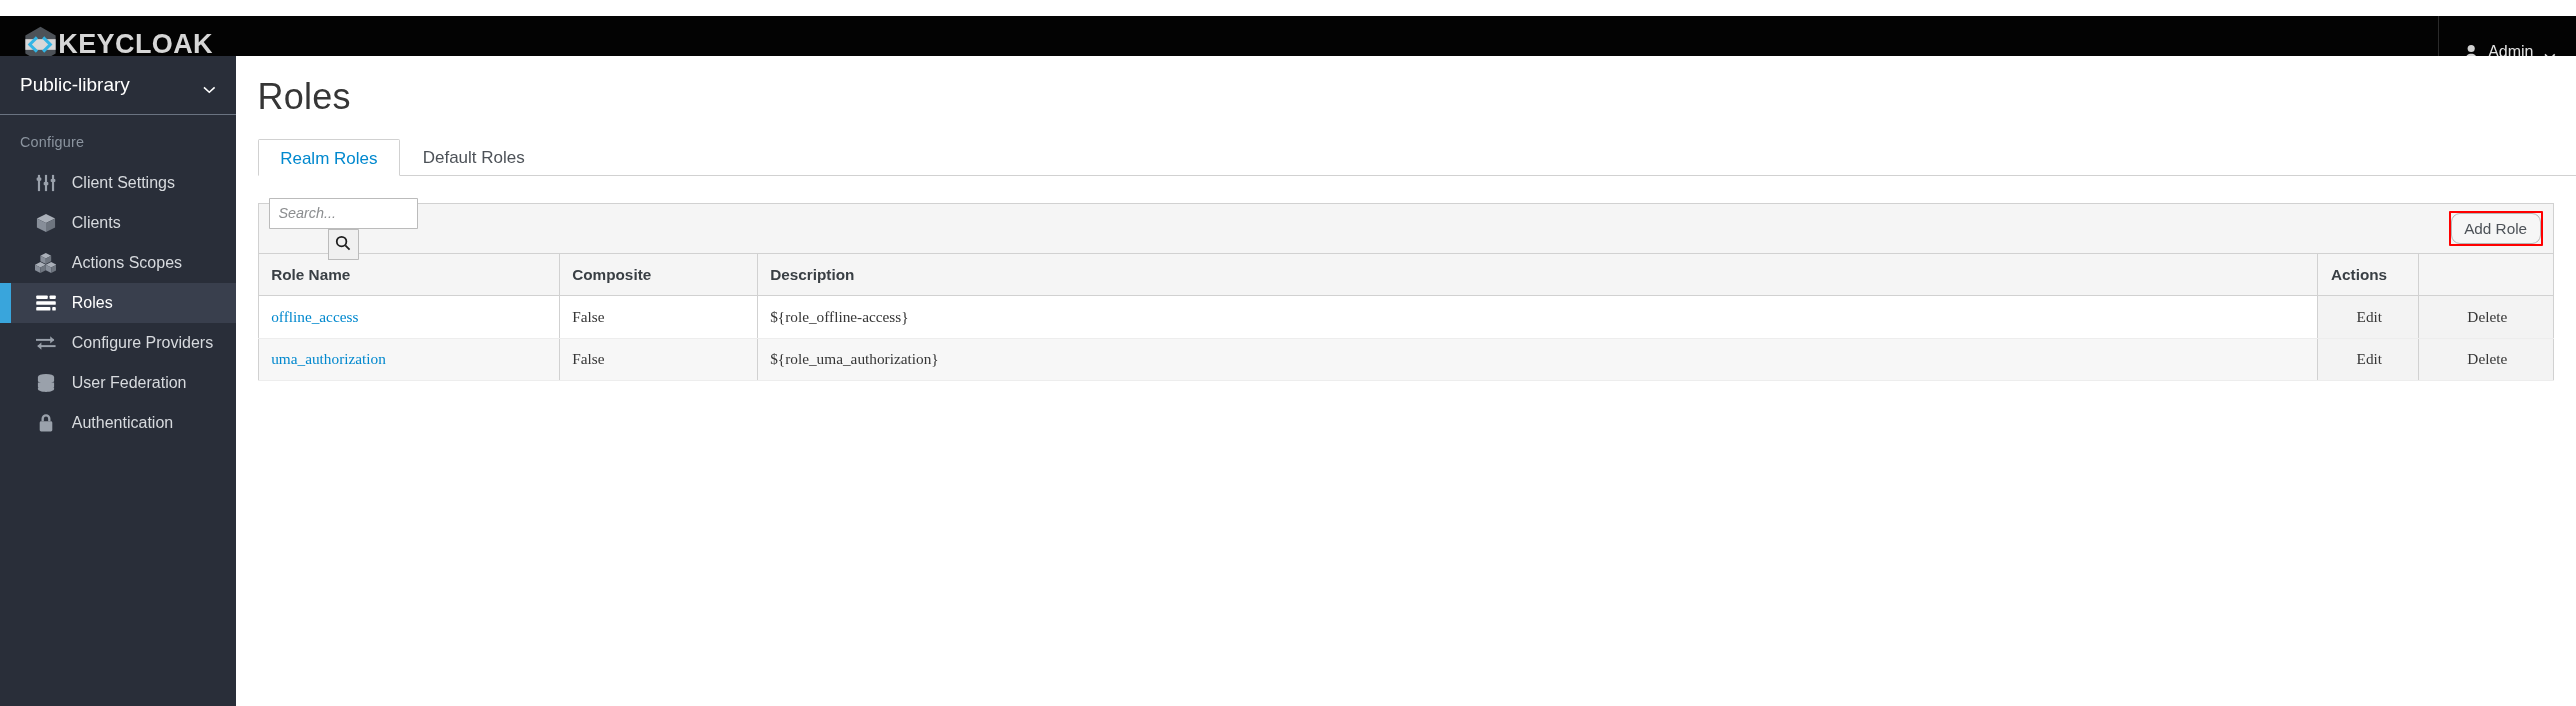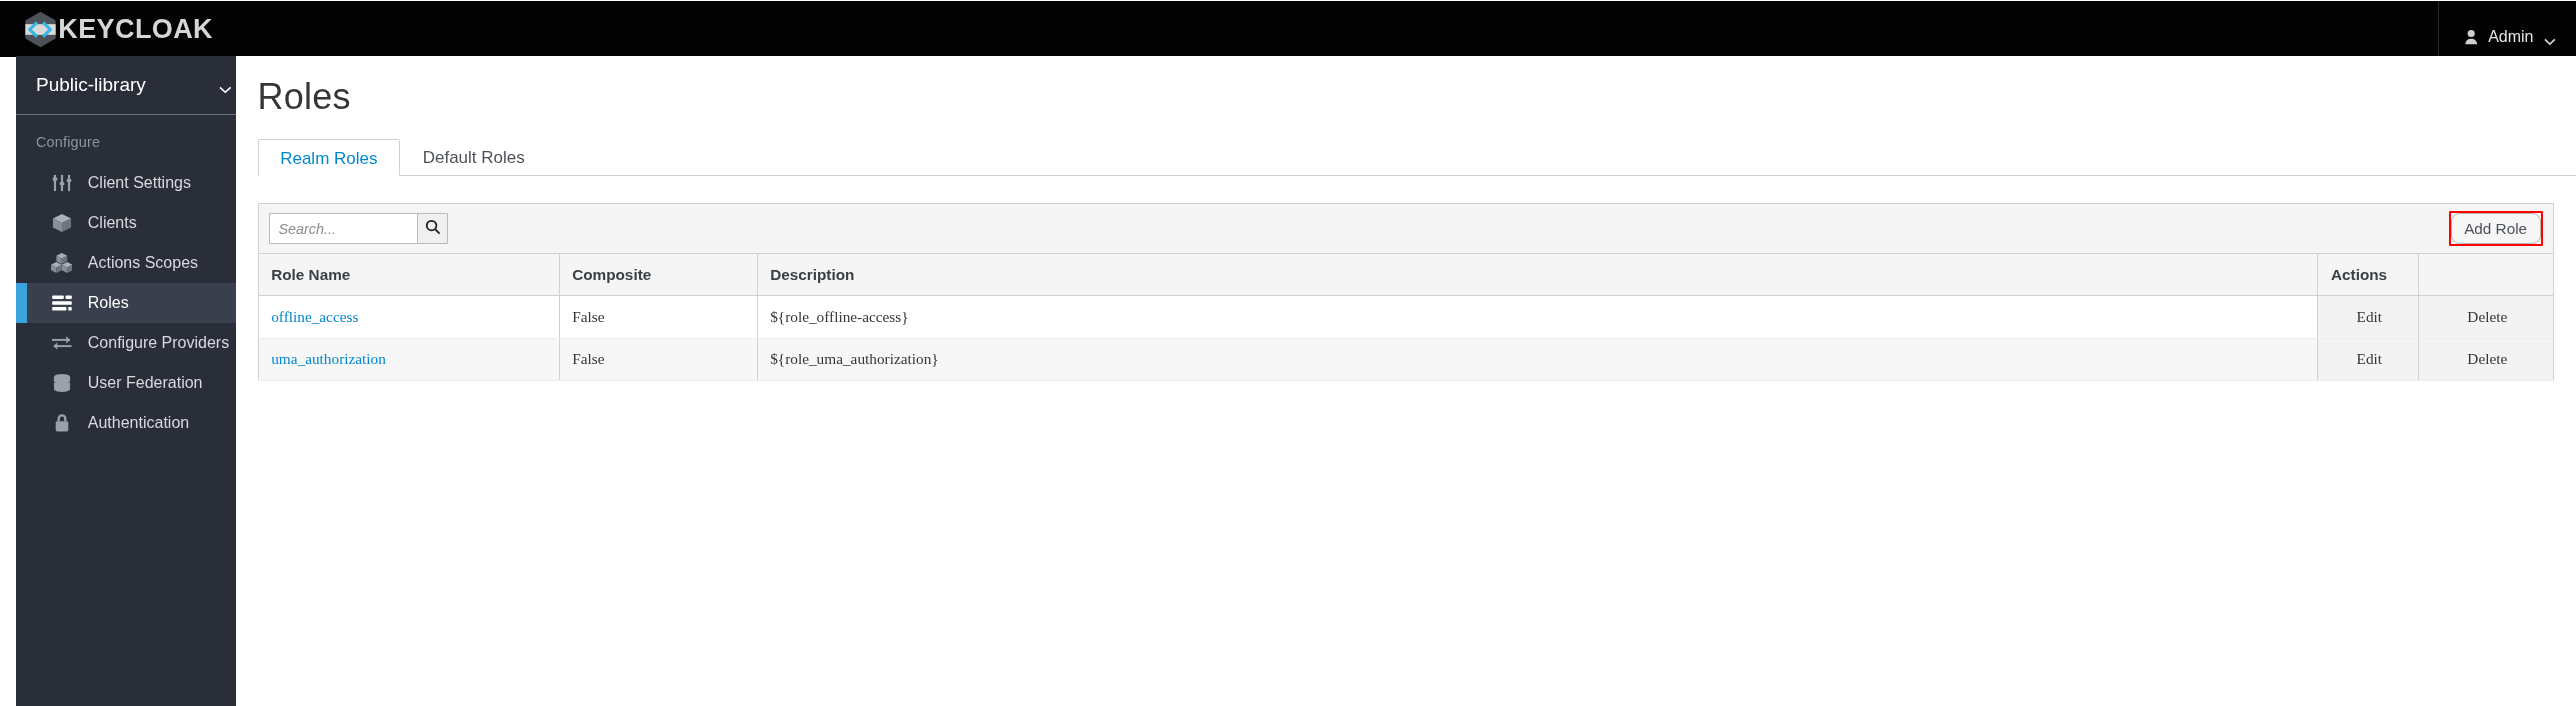--- a/index.html
+++ b/index.html
@@ -7,21 +7,21 @@
     margin: 0; padding: 0;
     width: 2576px; height: 707px;
     background: #fff;
     font-family: "Liberation Sans", sans-serif;
     overflow: hidden;
   }
   #app { position: relative; width: 2576px; height: 707px; }
 
   
   .topbar {
-    position: absolute; top: 1px; left: 0;
+    position: absolute; top: 16px; left: 0;
     width: 2576px; height: 56px;
     background: #030303;
     display: flex; align-items: center;
   }
   .brand { display: flex; align-items: center; margin-left: 20px; }
   .brand-logo { width: 41px; height: 41px; position: relative; }
   .brand-text {
     font-size: 27px; font-weight: bold; letter-spacing: 0.4px;
     color: #d6d6d6; margin-left: -2.7px;
   }
@@ -29,21 +29,21 @@
     position: absolute; right: 0; top: 0; height: 56px;
     display: flex; align-items: center;
     border-left: 0.9px solid #2a2a2a; padding: 16px 20px 0 25px;
   }
   .person-icon { width: 14.4px; height: 15.3px; margin-right: 10px; }
   .admin-label { color: #e4e4e4; font-size: 16px; }
   .caret-down { margin-left: 10.8px; width: 11.7px; height: 8px; }
 
   
   .sidebar {
-    position: absolute; top: 56px; left: 16px;
+    position: absolute; top: 56px; left: 0;
     width: 236px; height: 651px;
     background: #292e39;
   }
   .realm-select {
     height: 59px; display: flex; align-items: center;
     padding: 0 20px 0 20px; cursor: pointer;
     border-bottom: 0.9px solid #6a7381;
     justify-content: space-between;
   }
   .realm-name { color: #fff; font-size: 19px; font-weight: 300; }
@@ -98,21 +98,21 @@
   }
 
   
   .content-wrap { padding: 27px 21.6px 0 21.6px; }
   .toolbar {
     height: 50px; background: #f5f5f5;
     border: 0.9px solid #d1d1d1; border-bottom: none;
     display: flex; align-items: center; justify-content: space-between;
     padding: 0 7.2px;
   }
-  .search-group { display: flex; align-items: center; margin-left: 3.6px; }
+  .search-group { display: flex; align-items: center; margin-left: 3.6px; flex-direction: column; }
   .search-input {
     width: 149px; height: 31px; border: 0.9px solid #bbb;
     background: #fff; padding: 0 8px; font-size: 14.4px;
     font-family: "Liberation Sans", sans-serif; color: #333;
     outline: none; border-radius: 0.9px;
   }
   .search-input::placeholder { color: #8b8d8f; font-style: italic; }
   .search-btn {
     width: 31px; height: 31px; margin-left: -0.9px;
     border: 0.9px solid #bbb; background: #f0f0f0;

